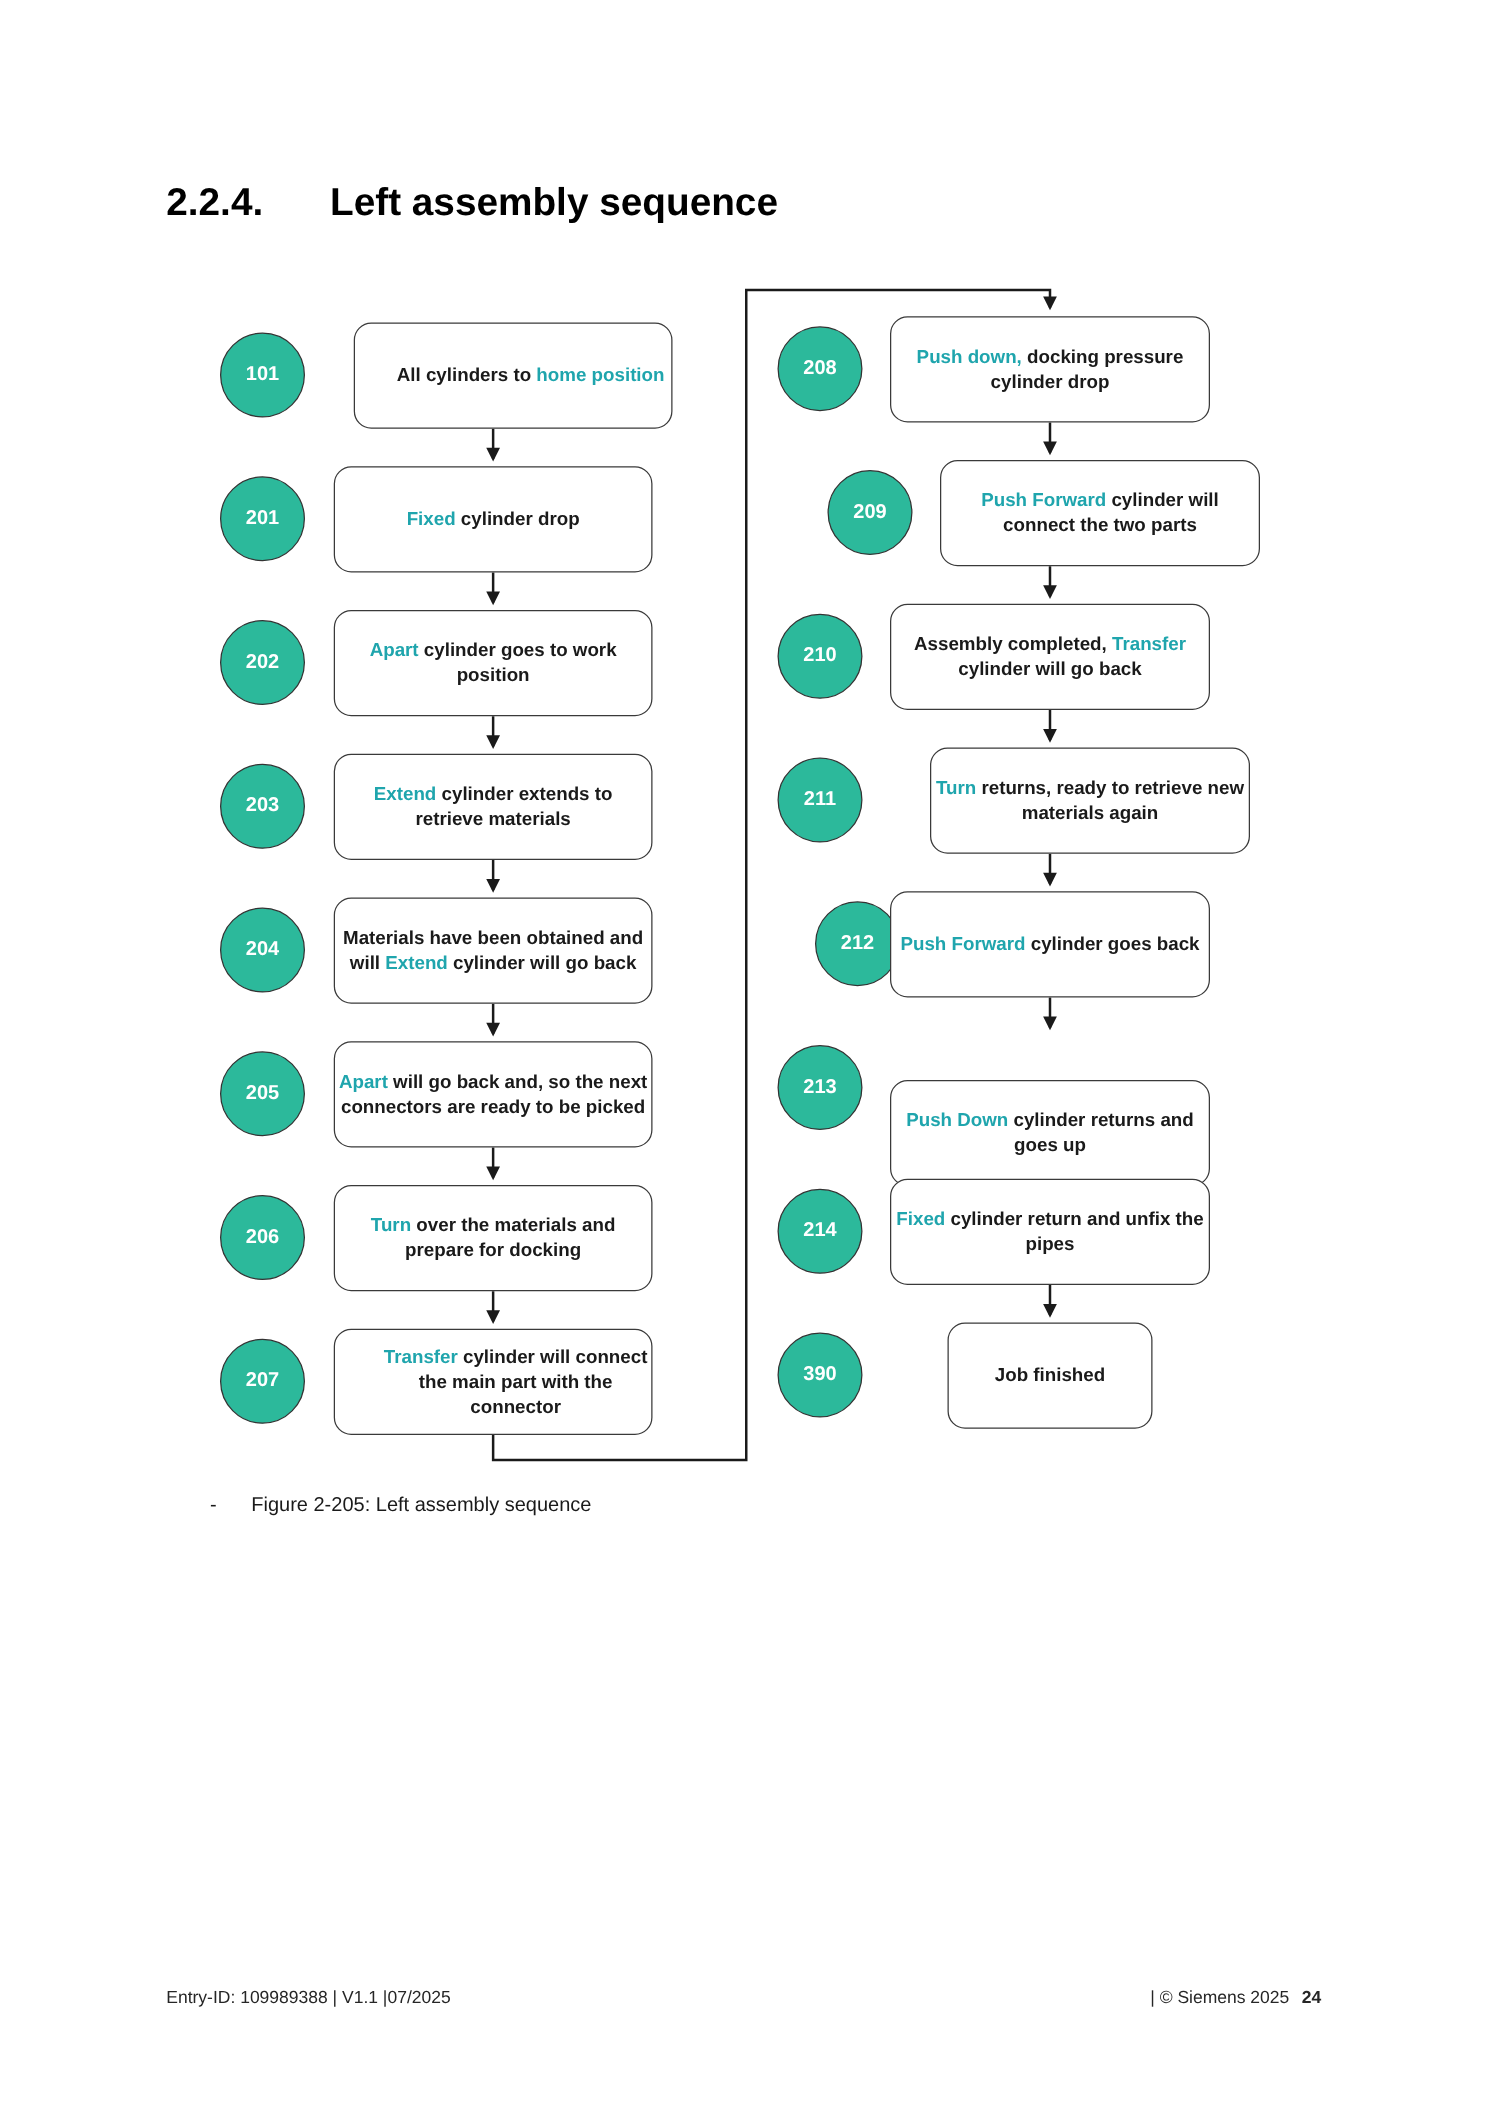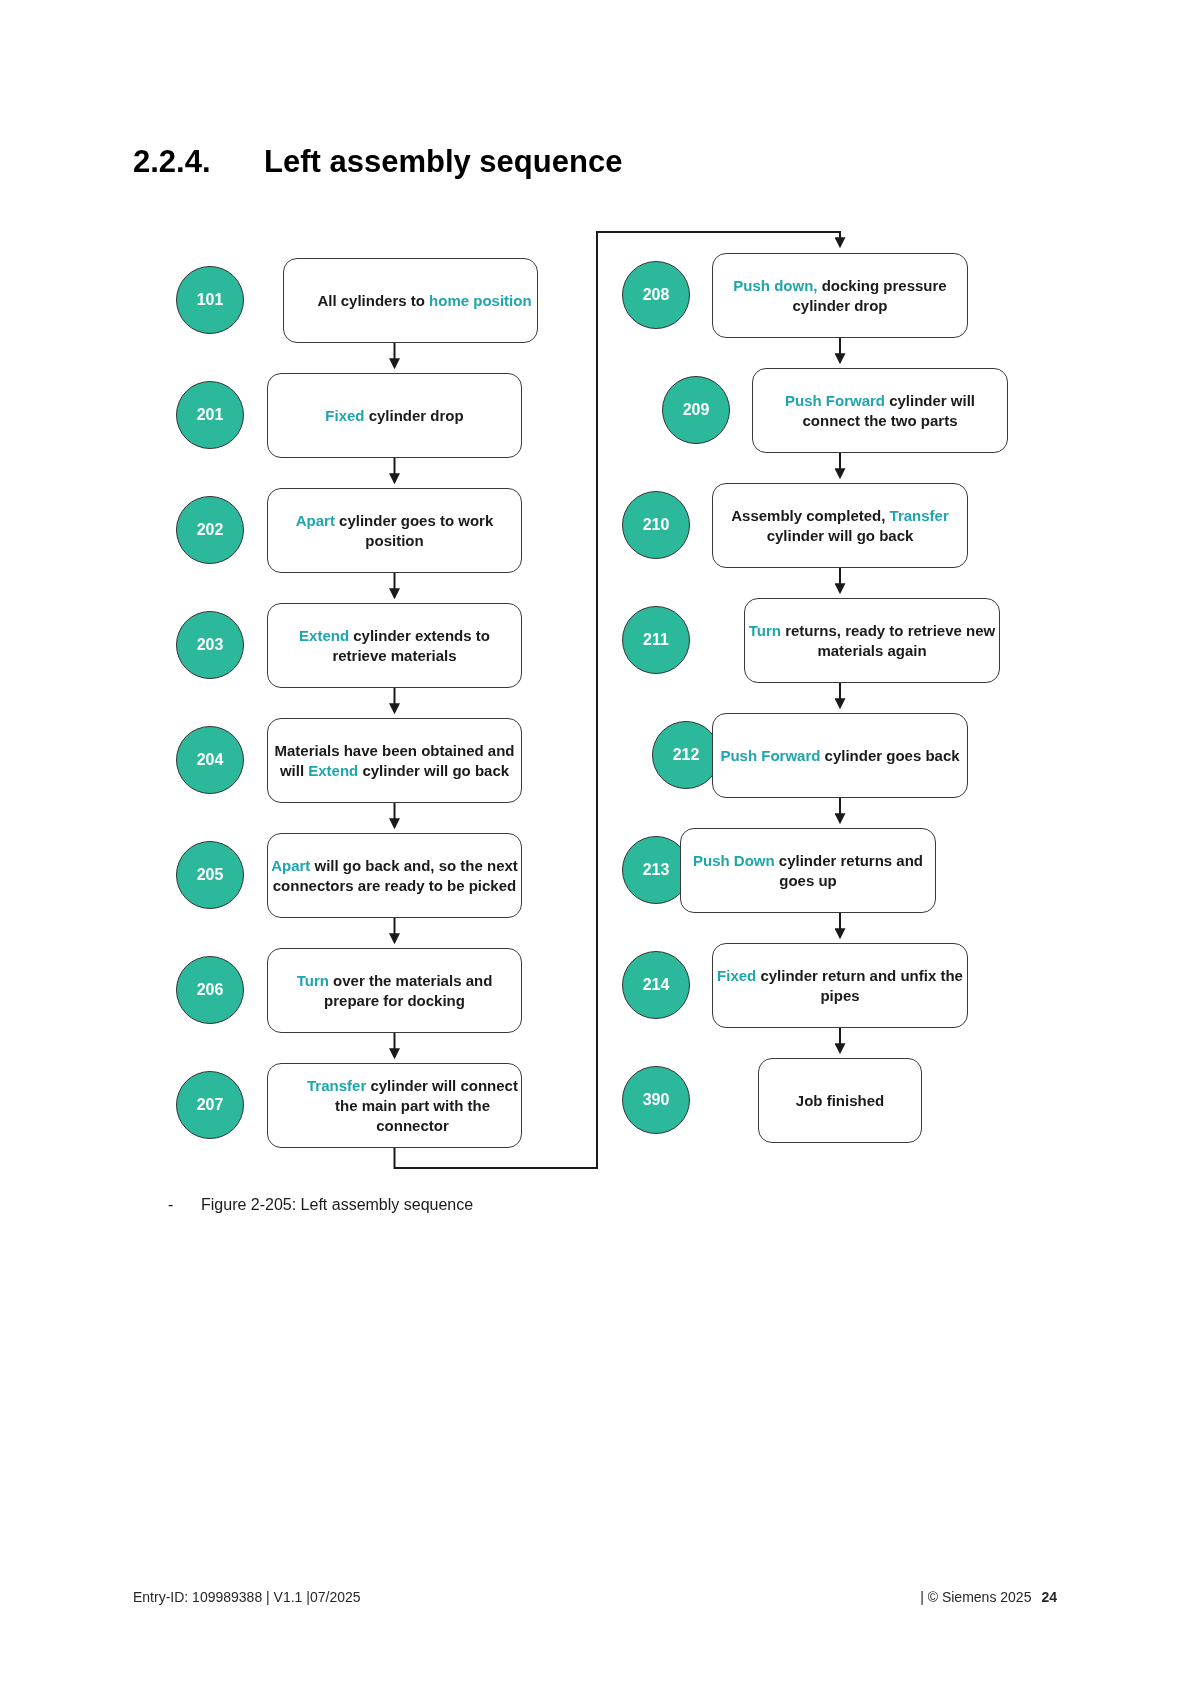--- a/index.html
+++ b/index.html
@@ -189,21 +189,21 @@
       <span class="num">212</span>
     </div>
     <div class="box" style="left: 712px; width: 256px;">
       <p class="box-text"><span class="teal">Push Forward</span><span> cylinder goes back</span></p>
     </div>
   </div>
       <div class="node" style="top: 813px; padding-left: 13px;">
     <div class="circle" style="left: 622px;">
       <span class="num">213</span>
     </div>
-    <div class="box" style="left: 680px; width: 256px;">
+    <div class="box" style="left: 712px; width: 256px; margin-top: 36px;">
       <p class="box-text"><span class="teal">Push Down</span><span> cylinder returns and goes up</span></p>
     </div>
   </div>
       <div class="node" style="top: 928px;">
     <div class="circle" style="left: 622px;">
       <span class="num">214</span>
     </div>
     <div class="box" style="left: 712px; width: 256px;">
       <p class="box-text"><span class="teal">Fixed</span><span> cylinder return and unfix the pipes</span></p>
     </div>

